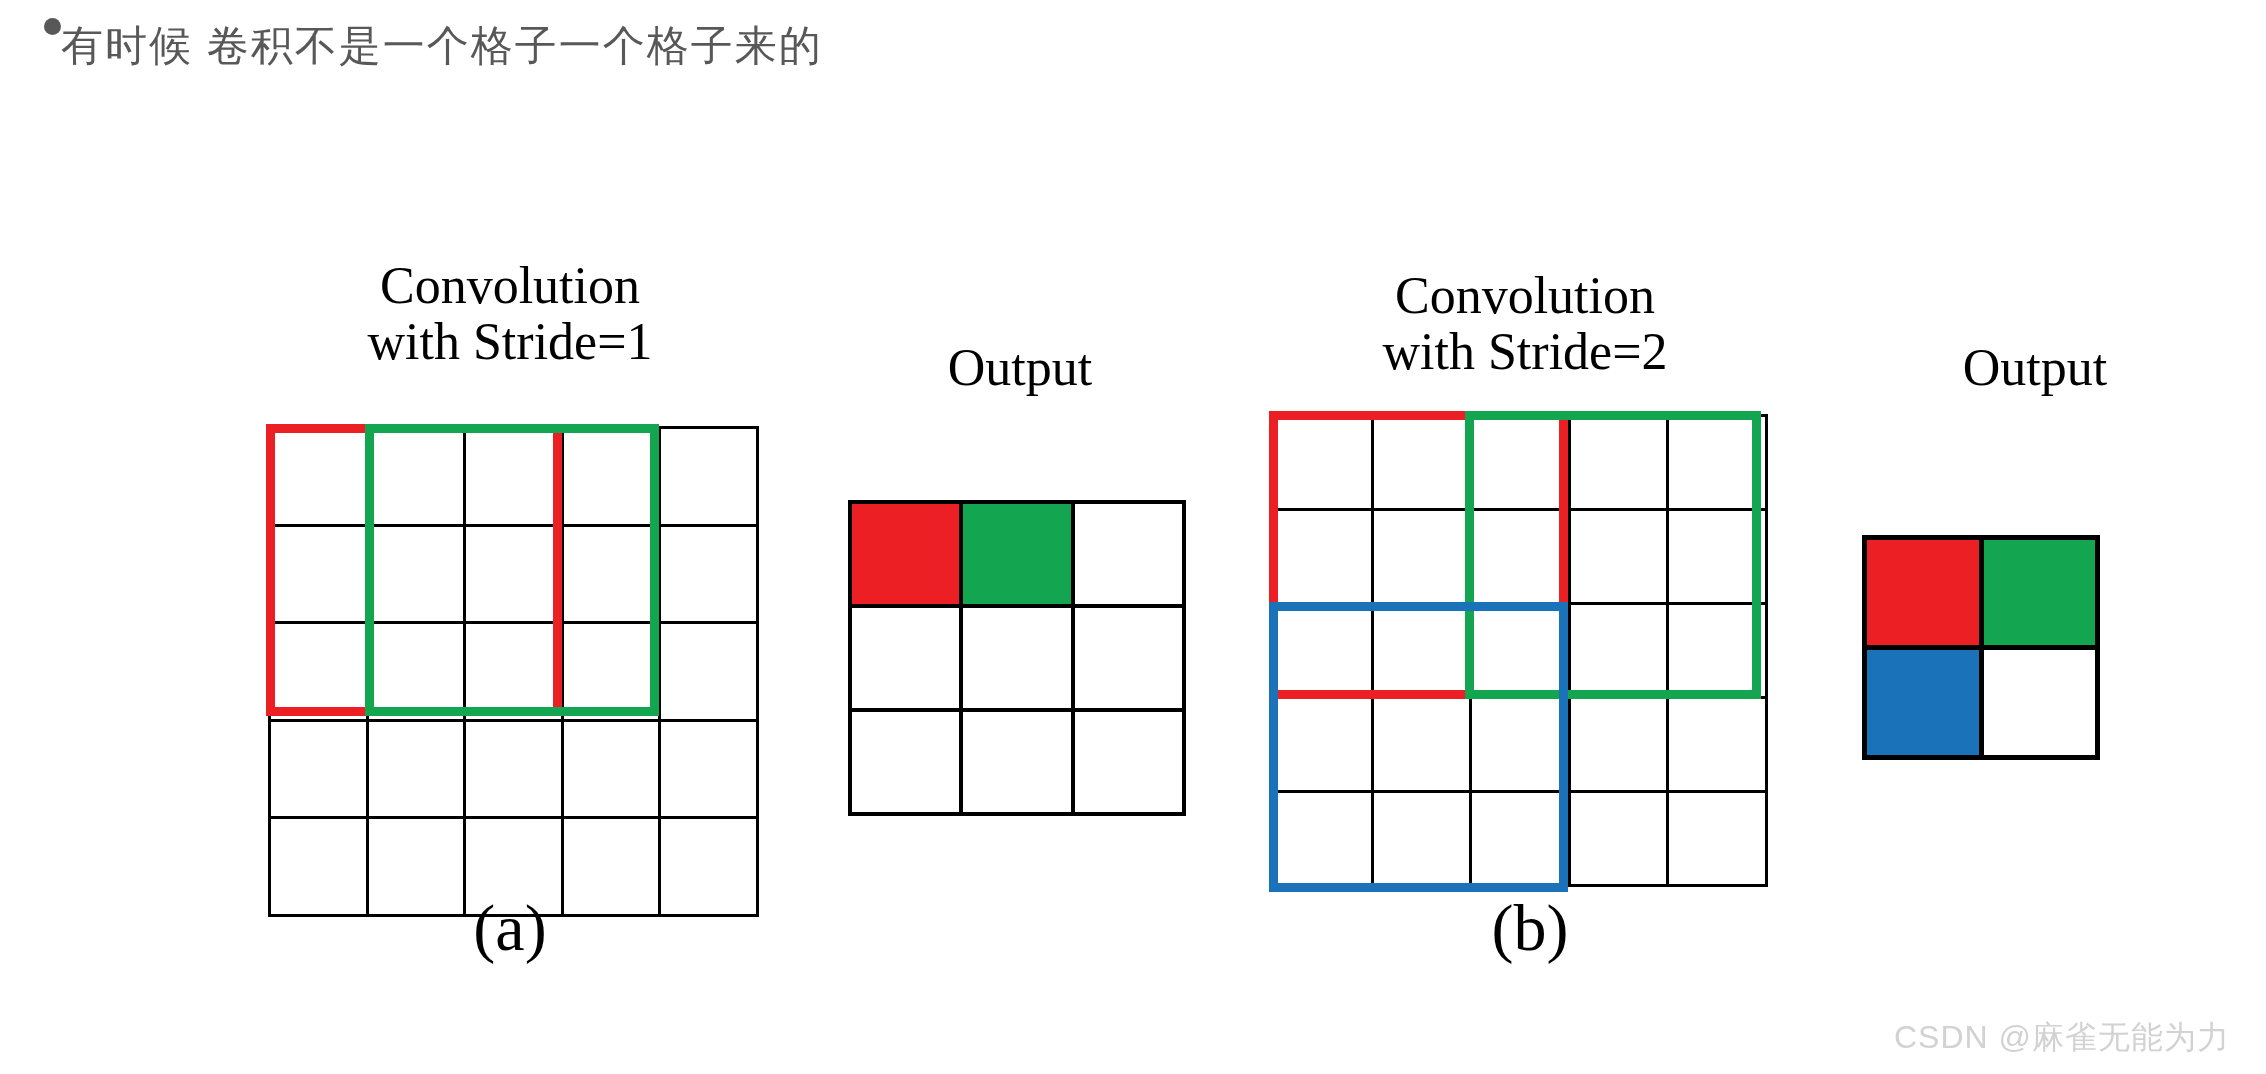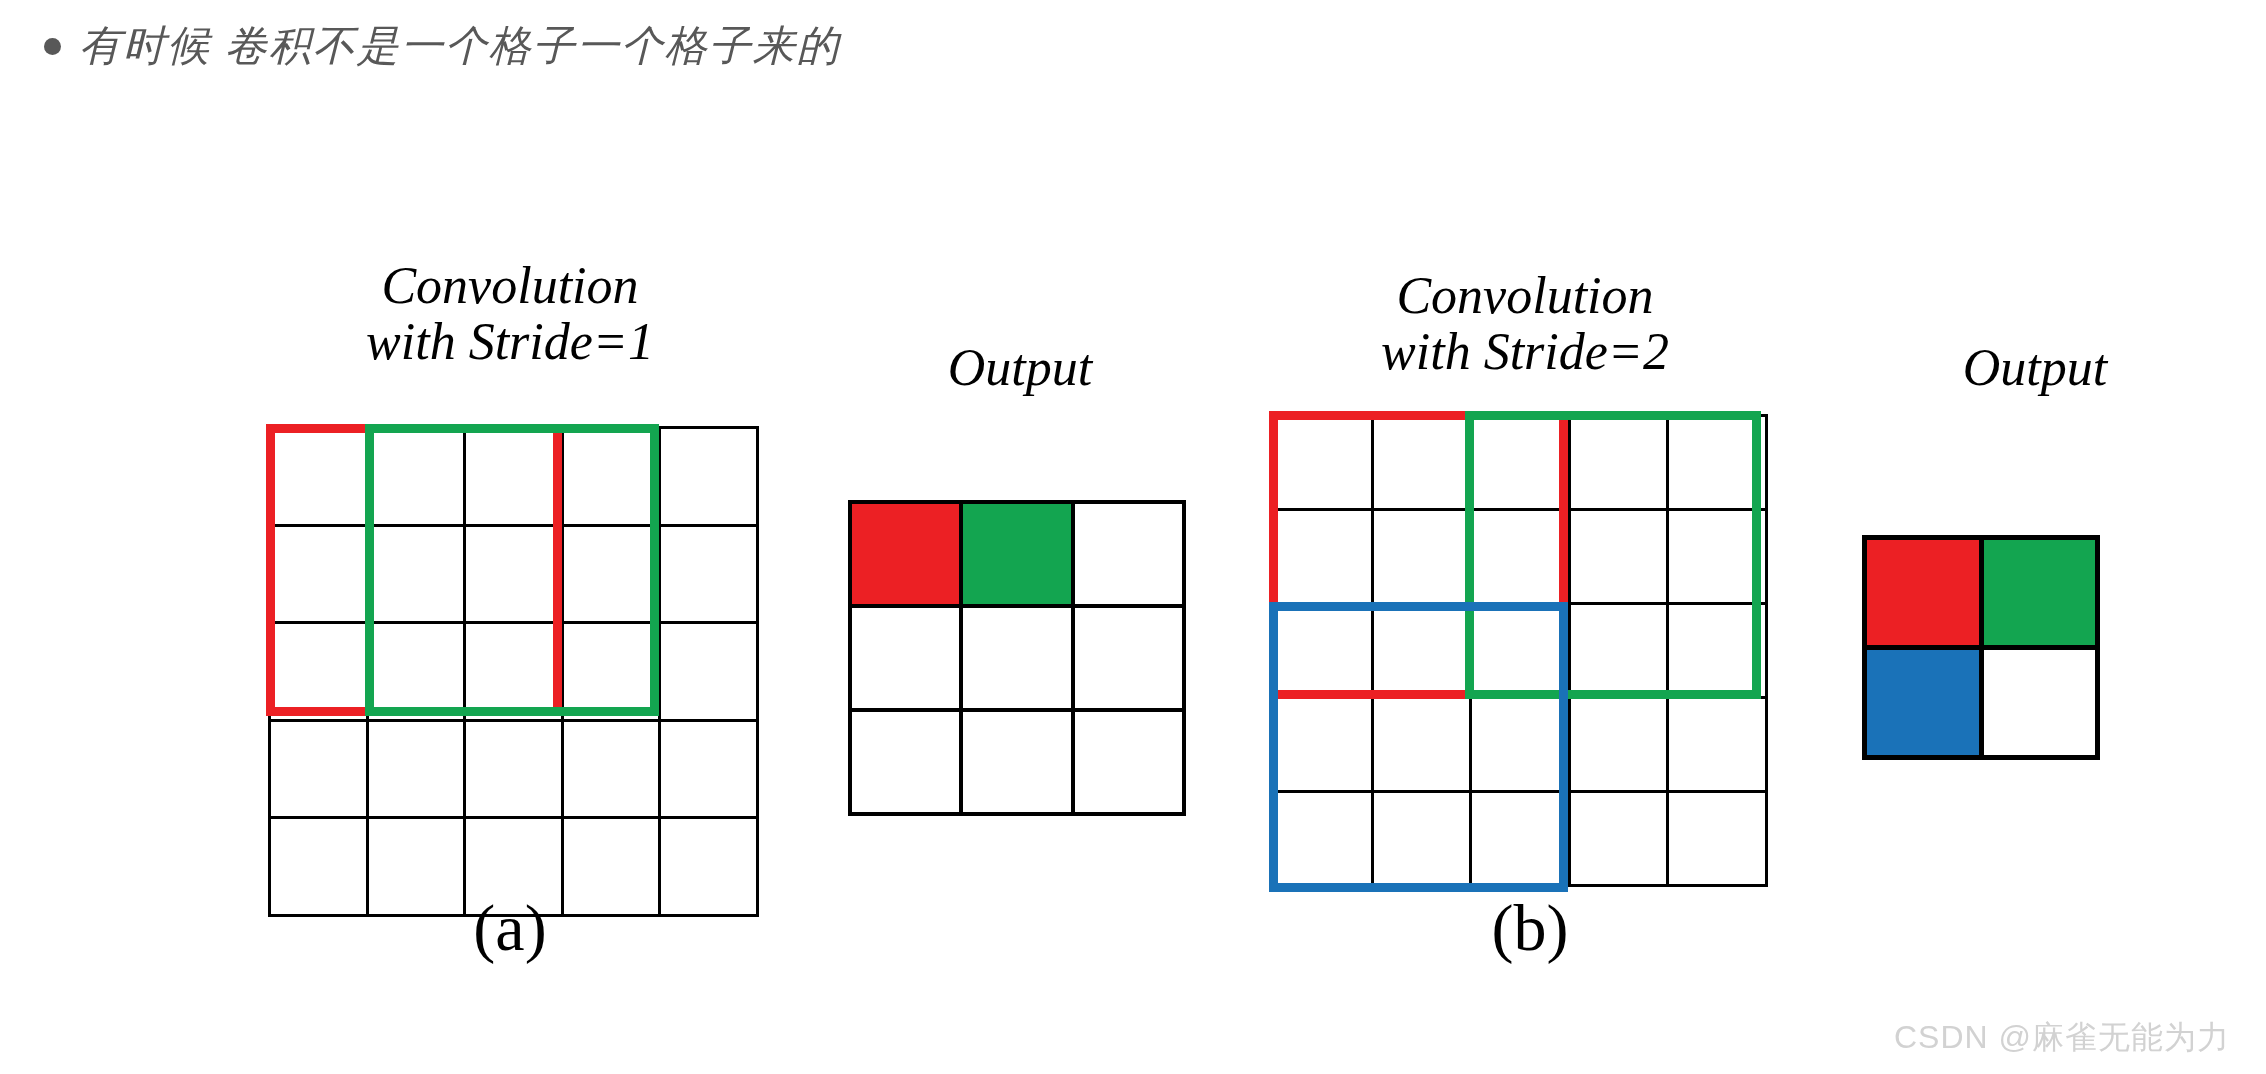--- a/index.html
+++ b/index.html
@@ -8,21 +8,21 @@
     background:#ffffff;
     font-family:"Liberation Serif", serif;
     position:relative;
     overflow:hidden;
   }
 
   
   #header-line{
     position:absolute;
     left:44px; top:18px;
-    display:flex; align-items:center; gap:18px;font-style:italic;
+    display:flex; 
   }
   #header-bullet{
     width:17px;height:17px;border-radius:50%;
     background:#585858;flex:0 0 auto;
   }
   #header-text{
     font-family:"Liberation Sans", sans-serif;
     font-size:42px;
     color:#585858;
     letter-spacing:2px;
@@ -31,21 +31,20 @@
 
   
   .panel-title{
     position:absolute;
     text-align:center;
     font-size:52px;
     line-height:1.07;
     color:#000;
     white-space:pre-line;
     font-family:"Liberation Serif", serif;
-    font-style:italic;
   }
   .sub-label{
     position:absolute;
     text-align:center;
     font-size:66px;
     color:#000;
     font-family:"Liberation Serif", serif;
   }
 
   

